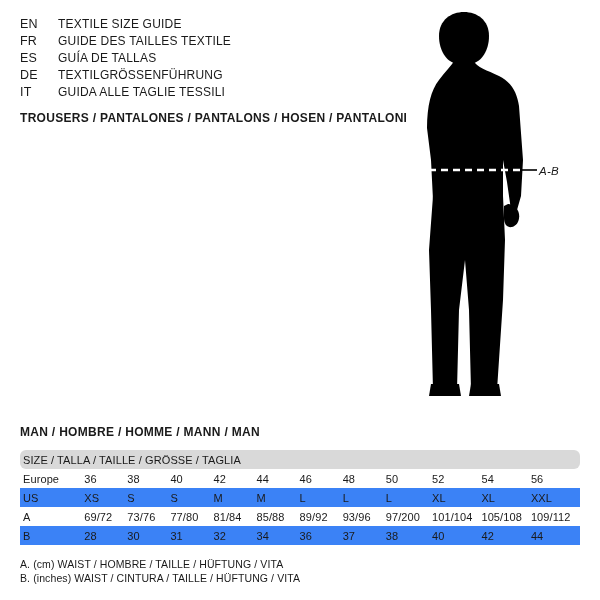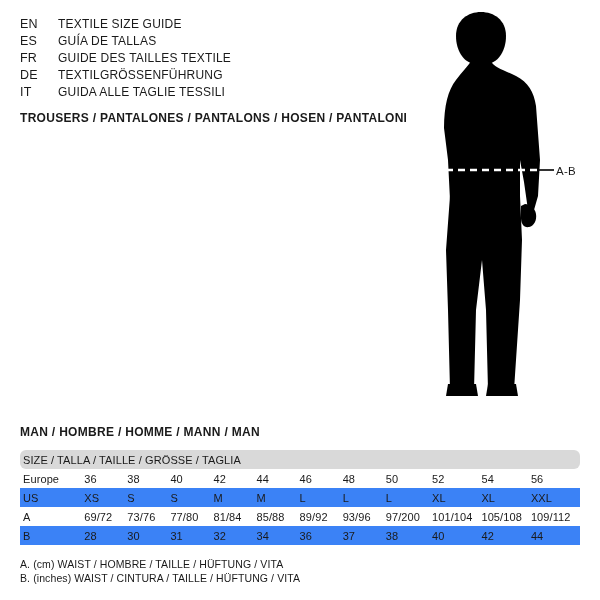--- a/index.html
+++ b/index.html
@@ -49,24 +49,25 @@
     left: 20px;
     top: 111px;
     font-size: 12px;
     font-weight: bold;
     letter-spacing: 0.3px;
   }
 
   
   .figure-wrap {
     position: absolute;
-    left: 394px;
+    left: 377px;
     top: 10px;
     width: 190px;
     height: 400px;
+    font-style: italic;
   }
   .figure-svg { display: block; }
   .ab-label {
     position: absolute;
     left: 162px;
     top: 155px;
     font-size: 11.5px;
     letter-spacing: 0.3px;
   }
 
@@ -123,26 +124,26 @@
 <body>
 
 <div class="page">
 
   <div class="lang-block">
     <div class="lang-row">
       <span class="lang-code">EN</span>
       <span class="lang-text">TEXTILE SIZE GUIDE</span>
     </div>
     <div class="lang-row">
+      <span class="lang-code">FR</span>
+      <span class="lang-text">GUIDE DES TAILLES TEXTILE</span>
+    </div>
+    <div class="lang-row">
       <span class="lang-code">ES</span>
       <span class="lang-text">GUÍA DE TALLAS</span>
-    </div>
-    <div class="lang-row">
-      <span class="lang-code">FR</span>
-      <span class="lang-text">GUIDE DES TAILLES TEXTILE</span>
     </div>
     <div class="lang-row">
       <span class="lang-code">DE</span>
       <span class="lang-text">TEXTILGRÖSSENFÜHRUNG</span>
     </div>
     <div class="lang-row">
       <span class="lang-code">IT</span>
       <span class="lang-text">GUIDA ALLE TAGLIE TESSILI</span>
     </div>
   </div>

